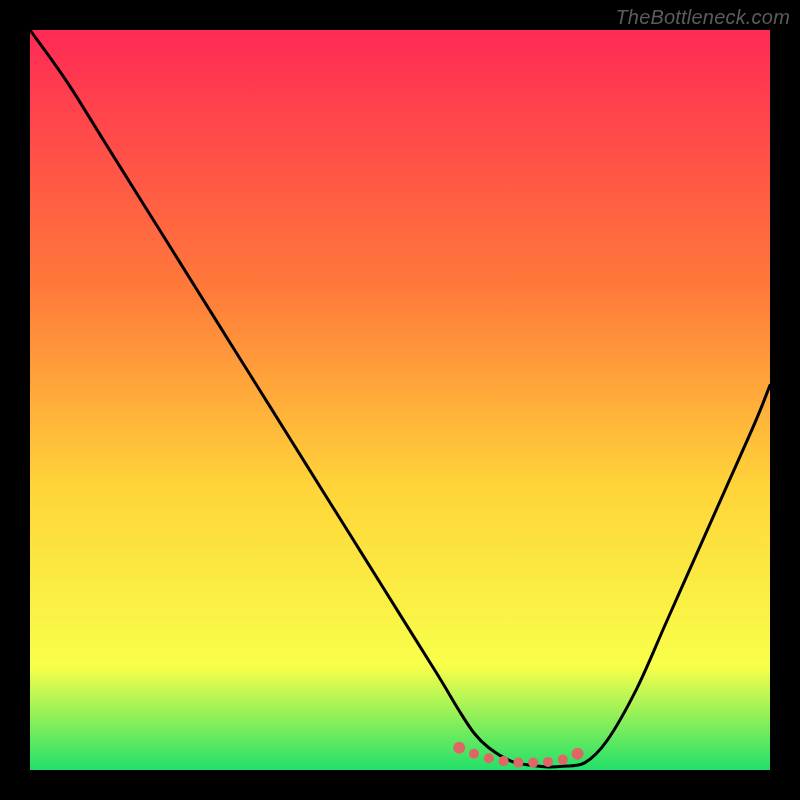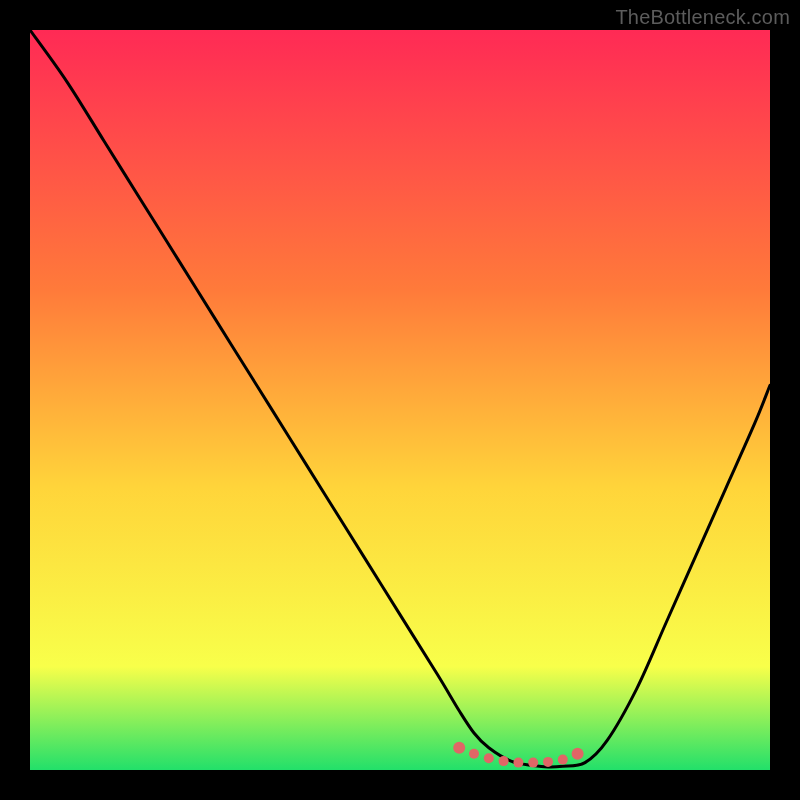--- a/index.html
+++ b/index.html
@@ -19,20 +19,21 @@
   }
   .watermark {
     position: absolute;
     top: 6px;
     right: 10px;
     color: #5c5c5c;
     font-size: 20px;
     font-weight: 500;
     letter-spacing: 0.2px;
     z-index: 5;
+    font-style: italic;
   }
   .plot {
     position: absolute;
     left: 30px;
     top: 30px;
     width: 740px;
     height: 740px;
   }
   .plot svg {
     display: block;

